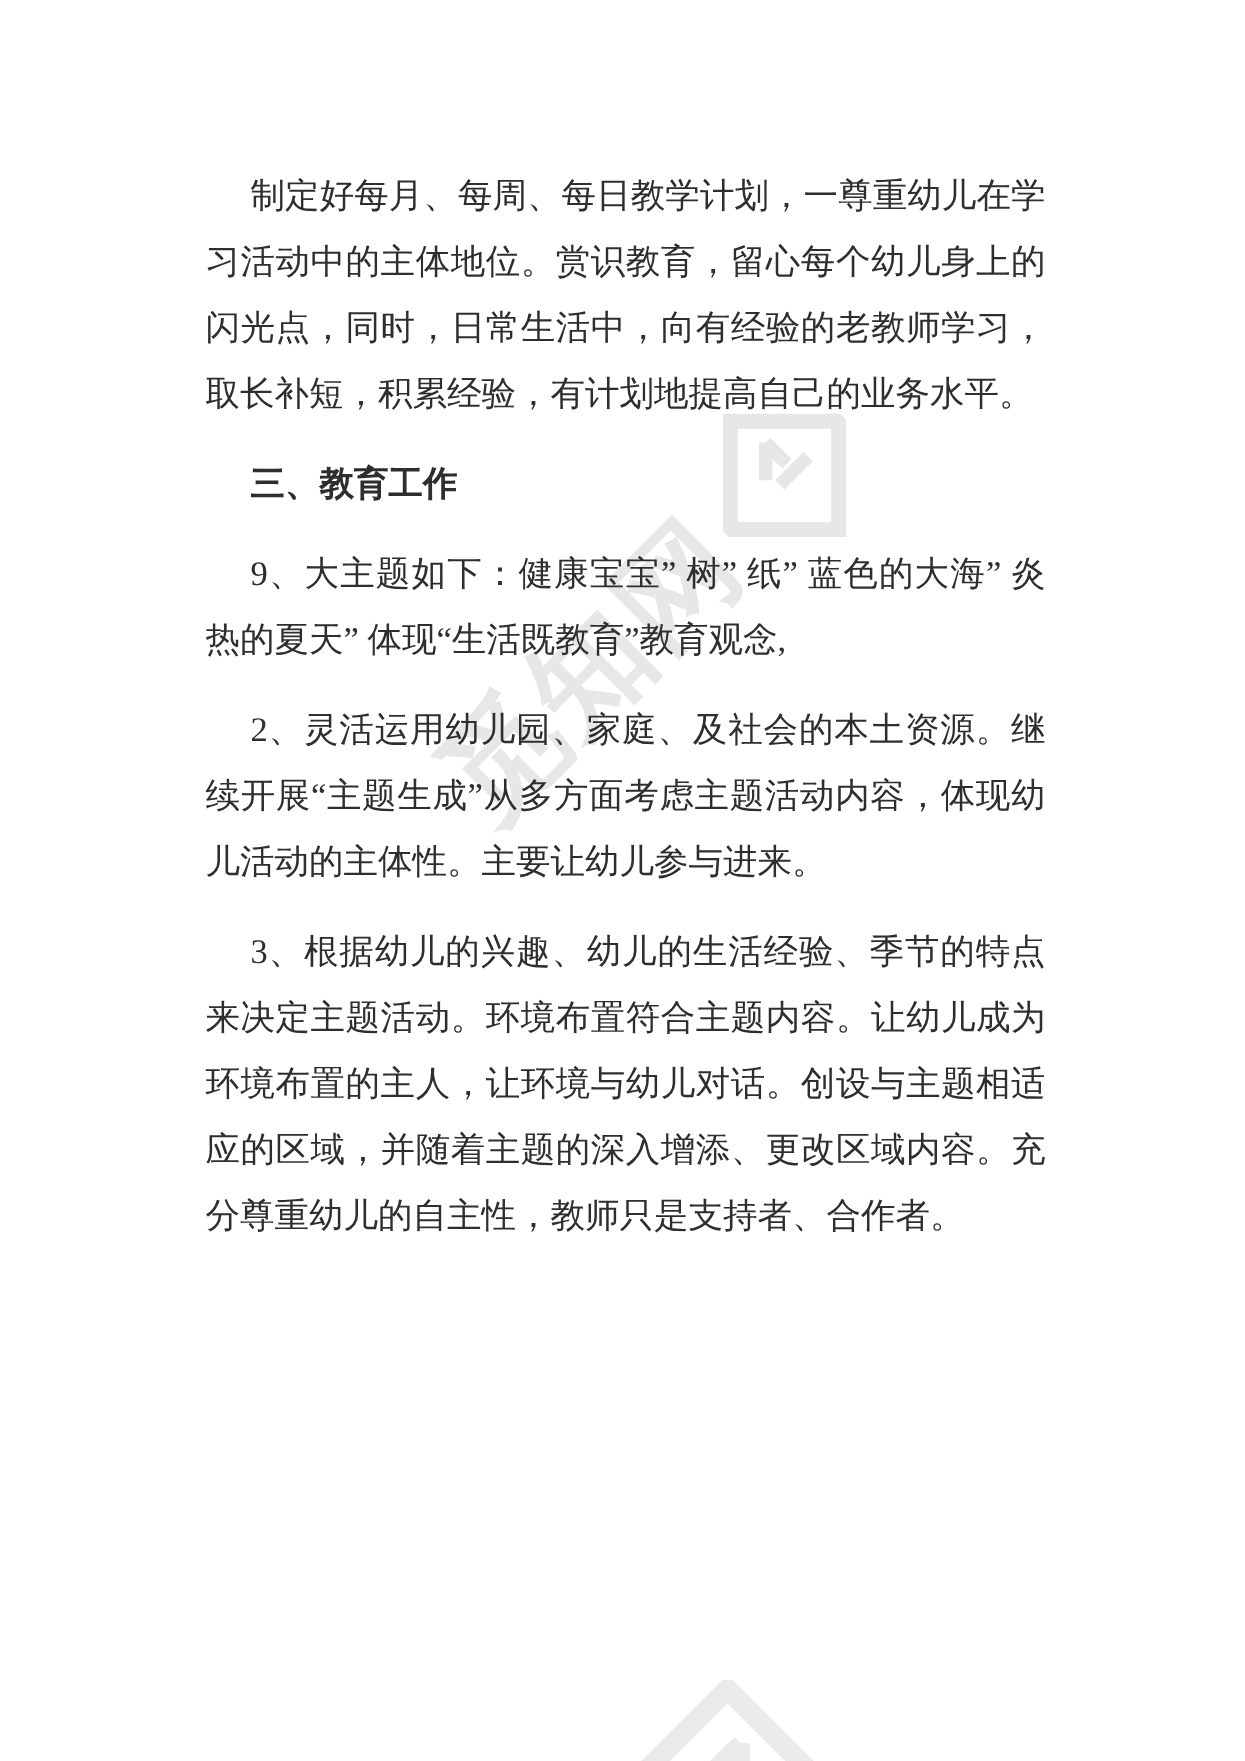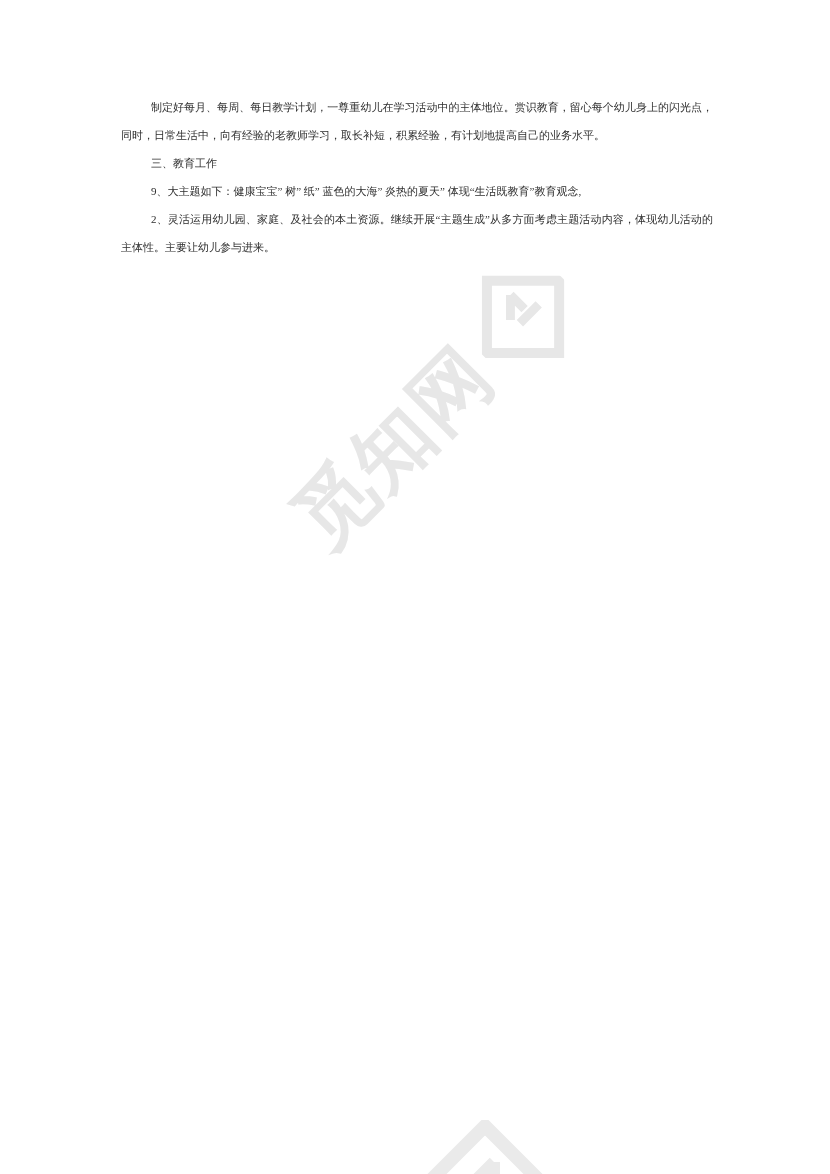--- a/index.html
+++ b/index.html
@@ -42,30 +42,30 @@
     z-index: 1;
   }
   
   .content {
     position: absolute;
     left: 121px; top: 93px;
     width: 592px;
     z-index: 2;
   }
   .content p {
-    margin: 0;
-    font-size: 11px;
-    line-height: 28px;
+    margin: 16px;
+    font-size: 23px;
+    line-height: 44px;
     color: #2e2e2e;
     text-align: justify;
     text-indent: 30px;
     word-break: break-all;
   }
   .content p.heading {
-    font-weight: normal;
+    font-weight: bold;
   }
 </style>
 </head>
 <body>
 
 <div class="page">
 
   <div class="watermark-center">
     <span class="wm-text">觅知网</span>
     <svg class="wm-logo" width="120" height="120" viewBox="0 0 100 100" aria-hidden="true">
@@ -77,15 +77,16 @@
   <svg class="watermark-bottom" width="150" height="150" viewBox="0 0 100 100" aria-hidden="true">
     <path d="M50 4 L96 50 L50 96 L4 50 Z" fill="none" stroke="currentColor" stroke-width="9"></path>
     <path d="M40 44 L56 28 M56 28 L56 46 M44 52 L68 52" fill="none" stroke="currentColor" stroke-width="8"></path>
   </svg>
 
   <div class="content">
     <p>制定好每月、每周、每日教学计划，一尊重幼儿在学习活动中的主体地位。赏识教育，留心每个幼儿身上的闪光点，同时，日常生活中，向有经验的老教师学习，取长补短，积累经验，有计划地提高自己的业务水平。</p>
     <p class="heading">三、教育工作</p>
     <p>9、大主题如下：健康宝宝” 树” 纸” 蓝色的大海” 炎热的夏天” 体现“生活既教育”教育观念,</p>
     <p>2、灵活运用幼儿园、家庭、及社会的本土资源。继续开展“主题生成”从多方面考虑主题活动内容，体现幼儿活动的主体性。主要让幼儿参与进来。</p>
+    <p>3、根据幼儿的兴趣、幼儿的生活经验、季节的特点来决定主题活动。环境布置符合主题内容。让幼儿成为环境布置的主人，让环境与幼儿对话。创设与主题相适应的区域，并随着主题的深入增添、更改区域内容。充分尊重幼儿的自主性，教师只是支持者、合作者。</p>
   </div>
 
 </div>
 
 </body></html>

